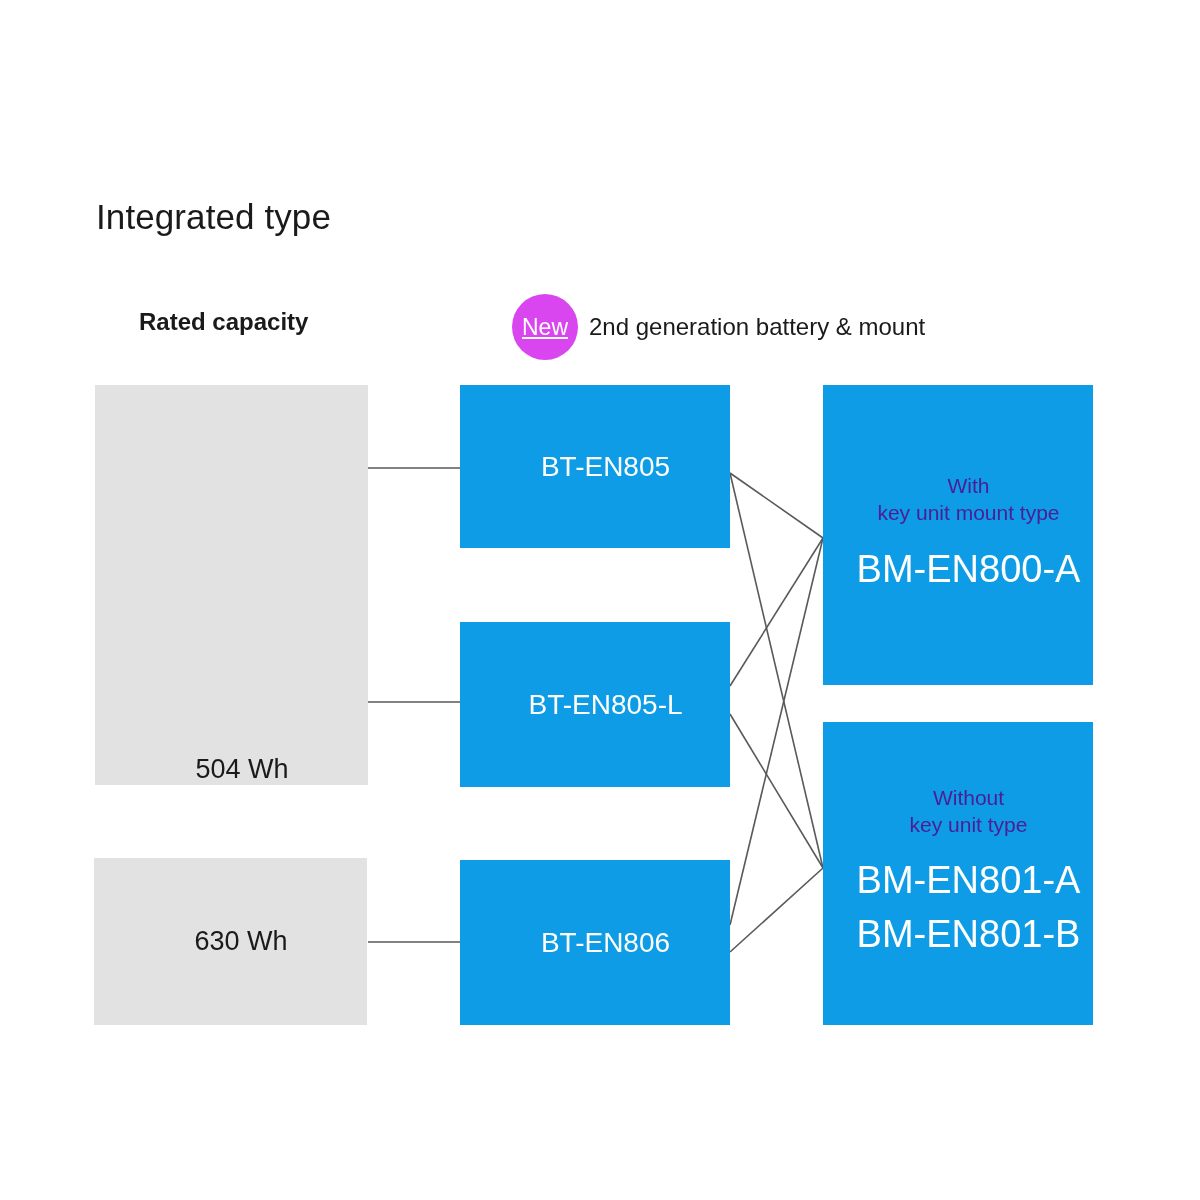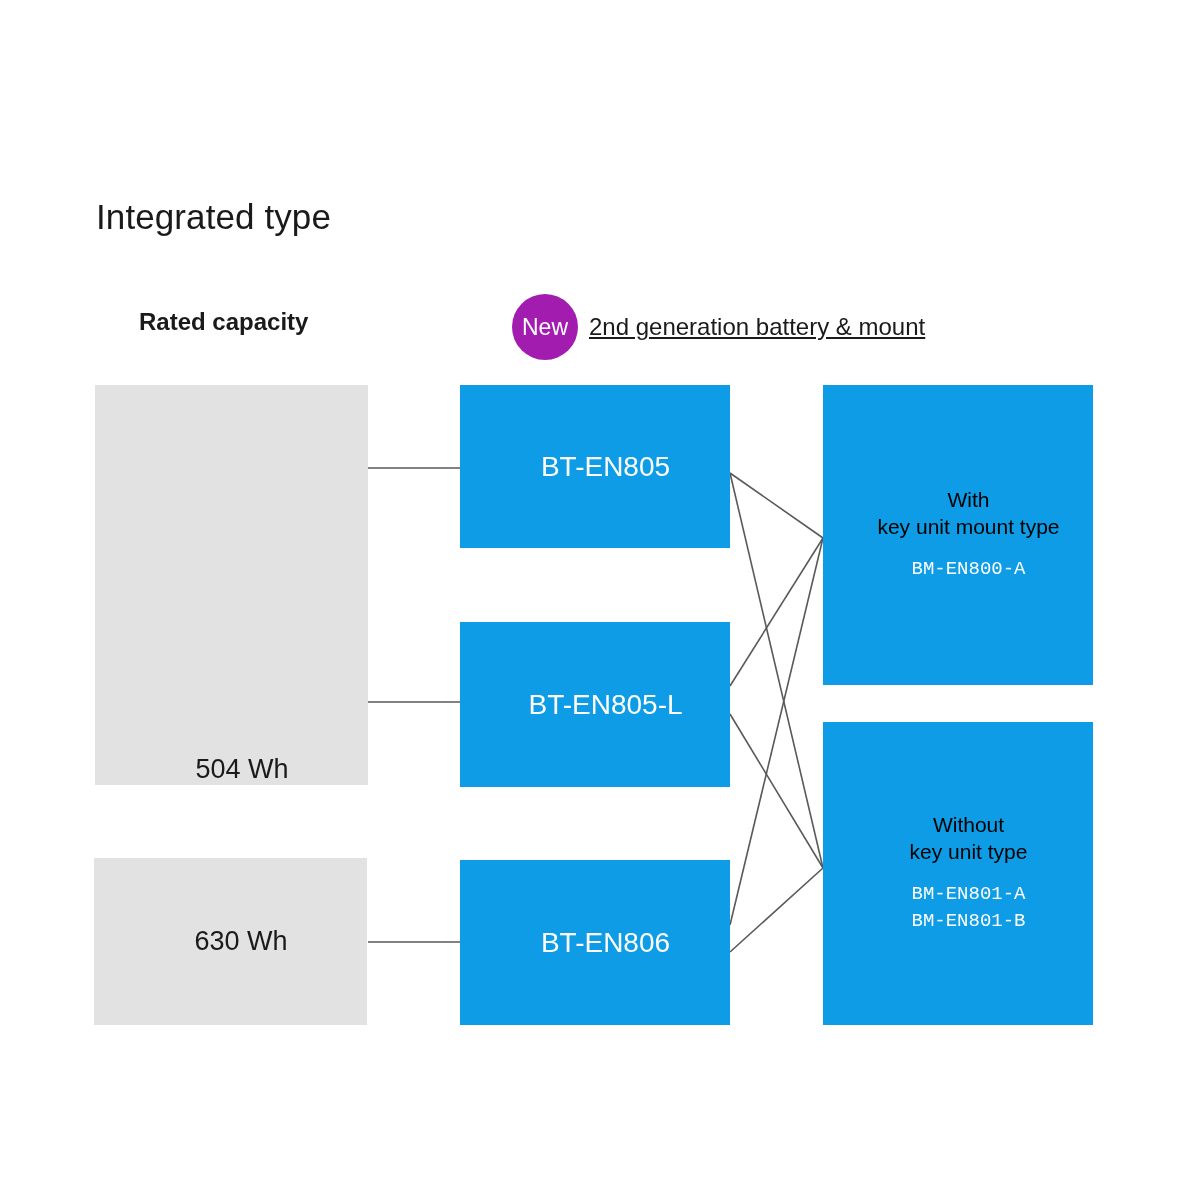--- a/index.html
+++ b/index.html
@@ -47,33 +47,33 @@
     left: 512px;
     top: 294px;
     display: flex;
     align-items: center;
     gap: 11px;
   }
   #new-badge {
     width: 66px;
     height: 66px;
     border-radius: 50%;
-    background: #a21caf;
+    background: #d946ef;
     color: #ffffff;
     font-size: 23px;
     display: flex;
     align-items: center;
     justify-content: center;
     line-height: 1;
+    text-decoration: underline;
   }
   #legend-label {
     font-size: 24px;
     color: #1a1a1a;
     white-space: nowrap;
-    text-decoration: underline;
   }
 
   
   #connectors {
     position: absolute;
     left: 0;
     top: 0;
     width: 1200px;
     height: 1200px;
     pointer-events: none;
@@ -104,30 +104,29 @@
     white-space: nowrap;
   }
   .battery-label {
     font-size: 28px;
     font-weight: 400;
     white-space: nowrap;
   }
   .mount-kind {
     font-size: 21px;
     line-height: 1.28;
-    color: #000000;
+    color: #4c1d95;
     white-space: pre-line;
     margin-bottom: 16px;
   }
   .mount-model {
-    font-size: 19px;
+    font-size: 38px;
     line-height: 1.42;
     color: #ffffff;
     white-space: nowrap;
-    font-family: Liberation Mono, monospace;
   }
 
   
   #cap-0 { left: 95px;  top: 385px; width: 273px; height: 400px; justify-content: flex-end; }
   #cap-1 { left: 94px;  top: 858px; width: 273px; height: 167px; }
 
   
   #bat-0 { left: 460px; top: 385px; width: 270px; height: 163px; }
   #bat-1 { left: 460px; top: 622px; width: 270px; height: 165px; }
   #bat-2 { left: 460px; top: 860px; width: 270px; height: 165px; }

